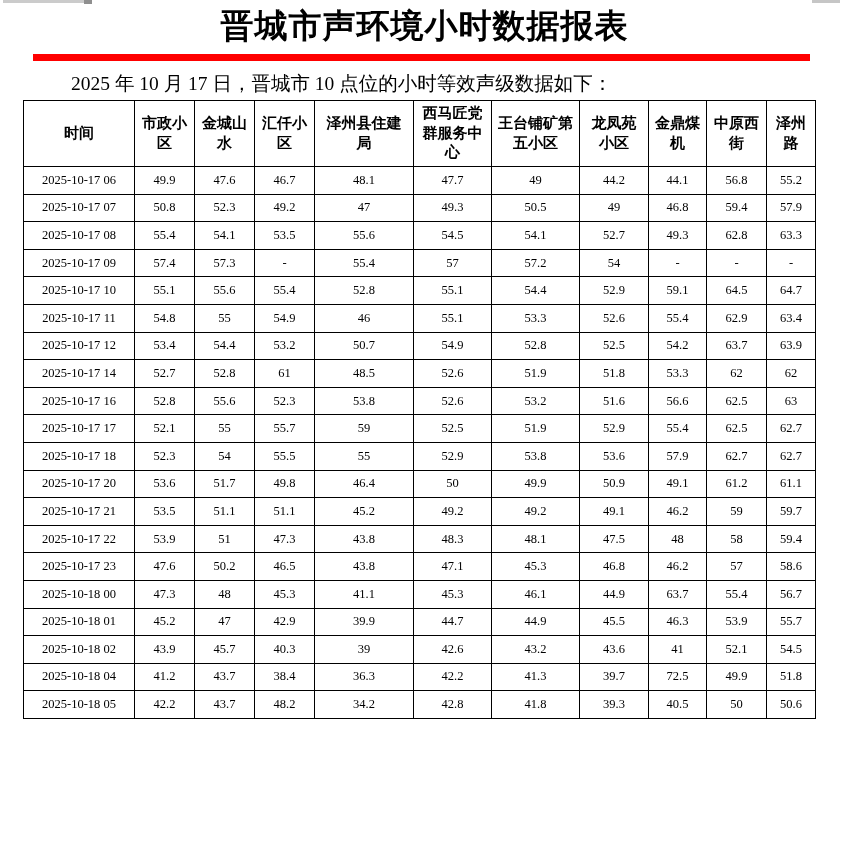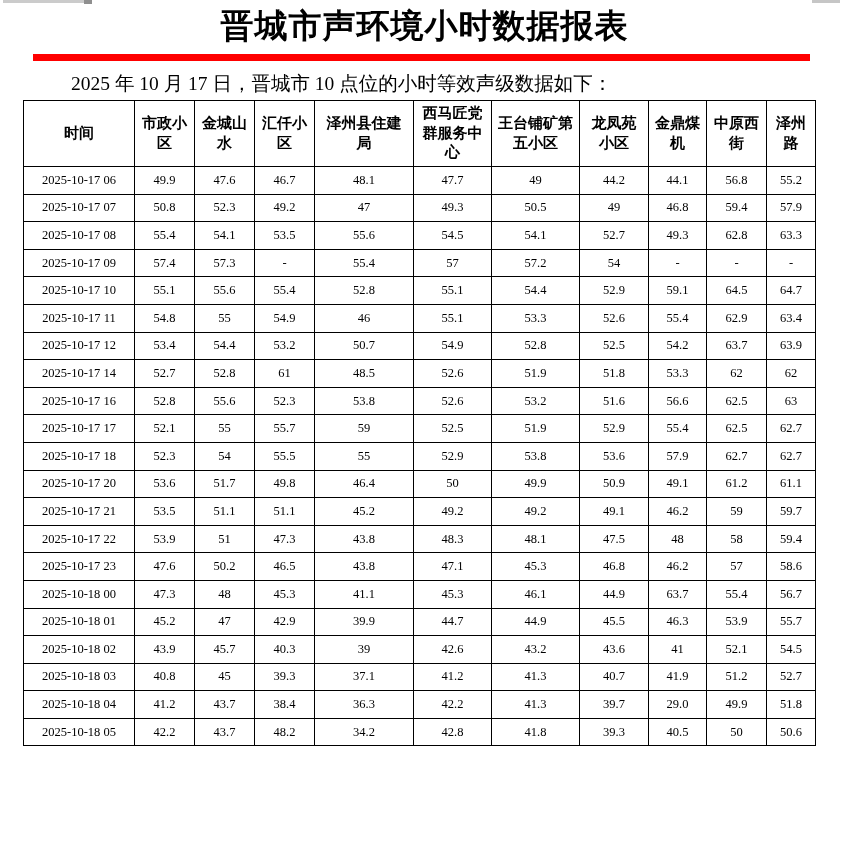--- a/index.html
+++ b/index.html
@@ -353,42 +353,29 @@
         <td>40.3</td>
         <td>39</td>
         <td>42.6</td>
         <td>43.2</td>
         <td>43.6</td>
         <td>41</td>
         <td>52.1</td>
         <td>54.5</td>
       </tr>
       <tr>
-        <td>2025-10-18 03</td>
-        <td>40.8</td>
-        <td>45</td>
-        <td>39.3</td>
-        <td>37.1</td>
-        <td>41.2</td>
-        <td>41.3</td>
-        <td>40.7</td>
-        <td>41.9</td>
-        <td>51.2</td>
-        <td>52.7</td>
-      </tr>
-      <tr>
         <td>2025-10-18 04</td>
         <td>41.2</td>
         <td>43.7</td>
         <td>38.4</td>
         <td>36.3</td>
         <td>42.2</td>
         <td>41.3</td>
         <td>39.7</td>
-        <td>29.0</td>
+        <td>72.5</td>
         <td>49.9</td>
         <td>51.8</td>
       </tr>
       <tr>
         <td>2025-10-18 05</td>
         <td>42.2</td>
         <td>43.7</td>
         <td>48.2</td>
         <td>34.2</td>
         <td>42.8</td>

